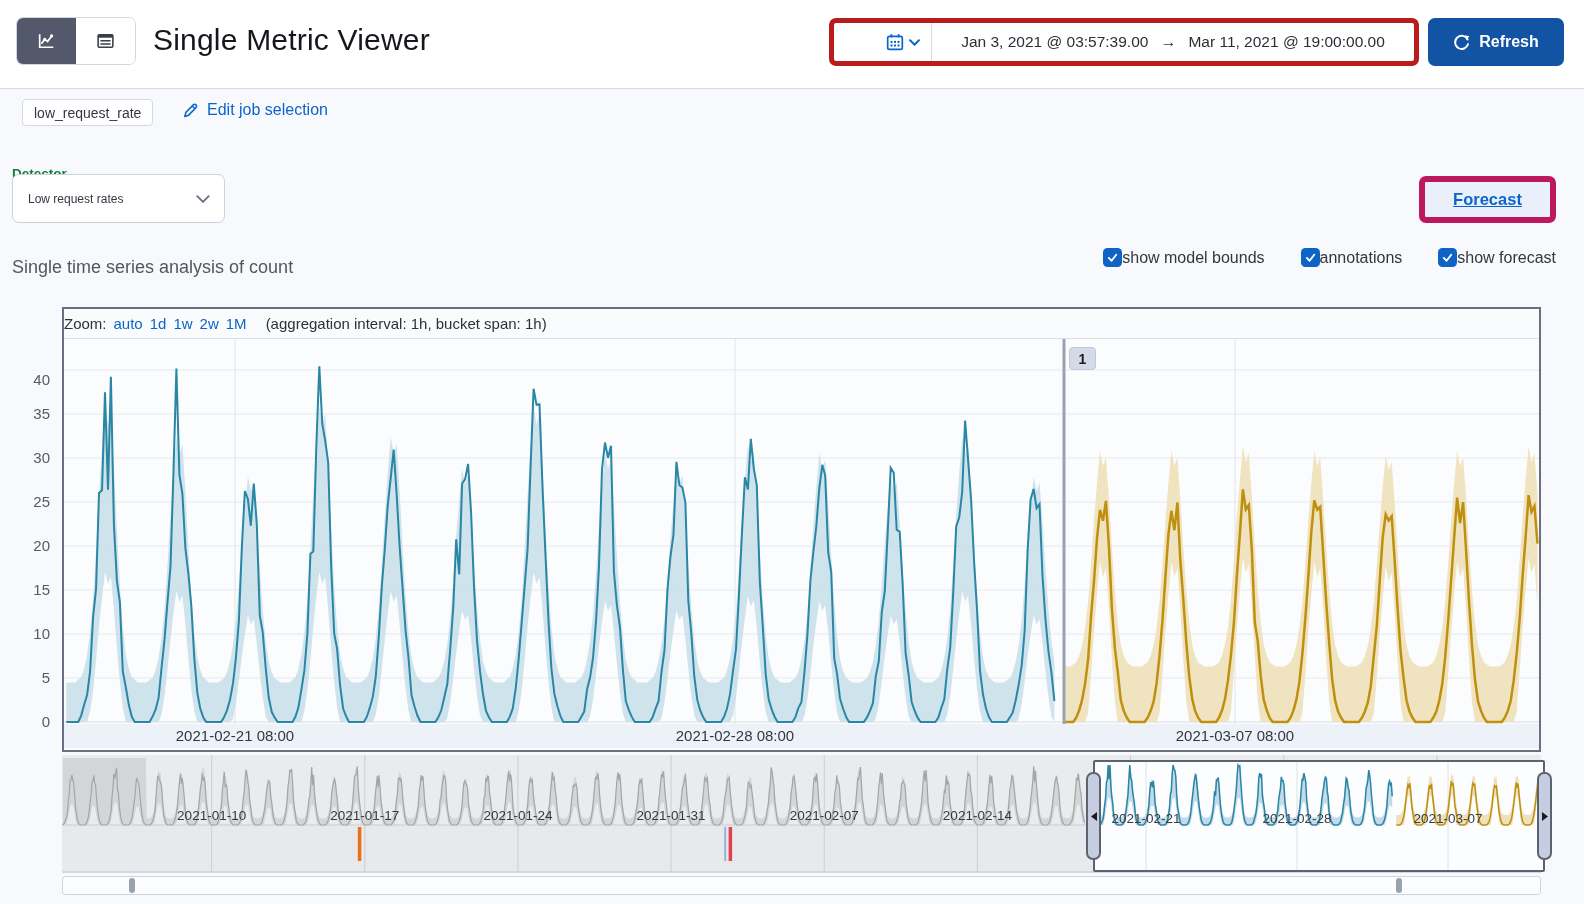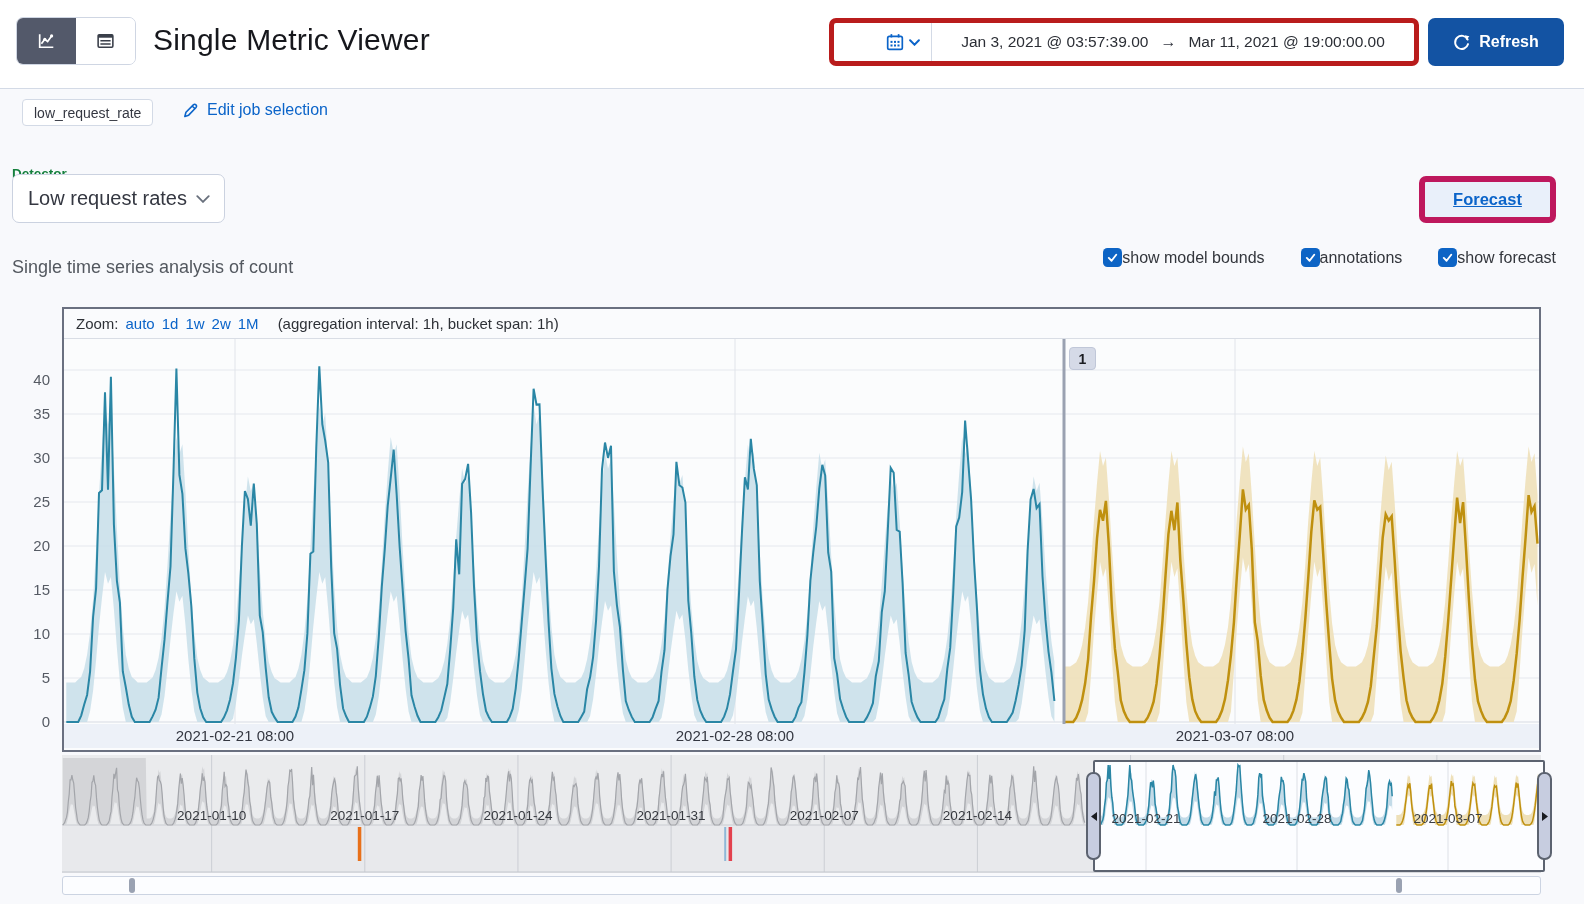--- a/index.html
+++ b/index.html
@@ -17,33 +17,33 @@
   .dp-dates { flex:1; display:flex; align-items:center; justify-content:center; gap:12px; font-size:15.5px; font-weight:500; color:#2b2e35; }
   .dp-arrow { color:#343741; font-size:16px; }
   .refresh { position:absolute; left:1428px; top:18px; width:136px; height:48px; background:#1353a3; border:none; border-radius:7px; color:#fff; font-size:16px; font-weight:600; font-family:inherit; display:flex; align-items:center; justify-content:center; gap:9px; cursor:pointer; }
 
   
   .badge { position:absolute; left:22px; top:99px; height:27px; padding:0 11px; display:inline-flex; align-items:center; background:#fff; border:1px solid #d3dae6; border-radius:4px; font-size:14px; font-weight:500; color:#343741; }
   .editlink { position:absolute; left:182px; top:101px; display:flex; align-items:center; gap:8px; font-size:16px; color:#0b64c9; cursor:pointer; text-decoration:none; }
 
   
   .detector-label { position:absolute; left:12px; top:166px; font-size:13.5px; font-weight:700; color:#15803d; }
-  .select { position:absolute; left:12px; top:174px; width:213px; height:49px; background:#fff; border:1px solid #cbd2e0; border-radius:7px; display:flex; align-items:center; justify-content:space-between; padding:0 14px 0 15px; font-size:20px; color:#343741; cursor:pointer; }
+  .select { position:absolute; left:12px; top:174px; width:213px; height:49px; background:#fff; border:1px solid #cbd2e0; border-radius:7px; display:flex; align-items:center; justify-content:space-between; padding:0 14px 0 15px; font-size:12px; color:#343741; cursor:pointer; }
   .forecast-btn { position:absolute; left:1419px; top:176px; width:137px; height:47px; background:#e9f0fa; border:6px solid #be185d; border-radius:7px; color:#0b64c9; font-size:16.5px; font-weight:600; font-family:inherit; text-decoration:underline; cursor:pointer; }
 
   
   .analysis-heading { position:absolute; left:12px; top:257px; font-size:18px; color:#53585f;text-align:center; }
   .toggles { position:absolute; right:28px; top:248px; display:flex; gap:36px; align-items:center; }
   .toggle { display:flex; align-items:center; cursor:pointer; }
   .cb { width:19px; height:19px; border-radius:4.5px; background:#0d64c5; display:flex; align-items:center; justify-content:center; flex:none; }
   .toggle label { font-size:16px; color:#33363c; cursor:pointer; }
 
   
   .chart-wrap { position:absolute; left:62px; top:307px; width:1479px; height:445px; border:2px solid #6a7080; background:#fbfcfd; }
-  .zoom-row { position:absolute; left:0; top:0; width:100%; height:30px; background:#fafbfd; border-bottom:1px solid #d9dde5; display:flex; align-items:center; padding-left:12px; font-size:15px; color:#2e3137; }
+  .zoom-row { position:absolute; left:0; top:0; width:100%; height:30px; background:#fafbfd; border-bottom:1px solid #d9dde5; display:flex; align-items:center; font-size:15px; color:#2e3137; }
   .zoom-row .zlabel { margin-right:7px; }
   #zoom-links span { color:#0b64c9; margin-right:7px; cursor:pointer; }
   .zoom-note { margin-left:12px; color:#2e3137; }
   #main-plot { position:absolute; left:0; top:30px; }
   .annot-badge { position:absolute; left:1005px; top:38px; width:27px; height:23px; background:#d5dae7; border:1px solid #c0c7d8; border-radius:4px; display:flex; align-items:center; justify-content:center; font-size:14px; font-weight:600; color:#1a1c21; cursor:pointer; }
 
   #y-axis-labels span { position:absolute; left:0; width:50px; text-align:right; font-size:15px; color:#565b64; }
 
   
   .context-wrap { position:absolute; left:62px; top:755px; width:1479px; height:118px; }

